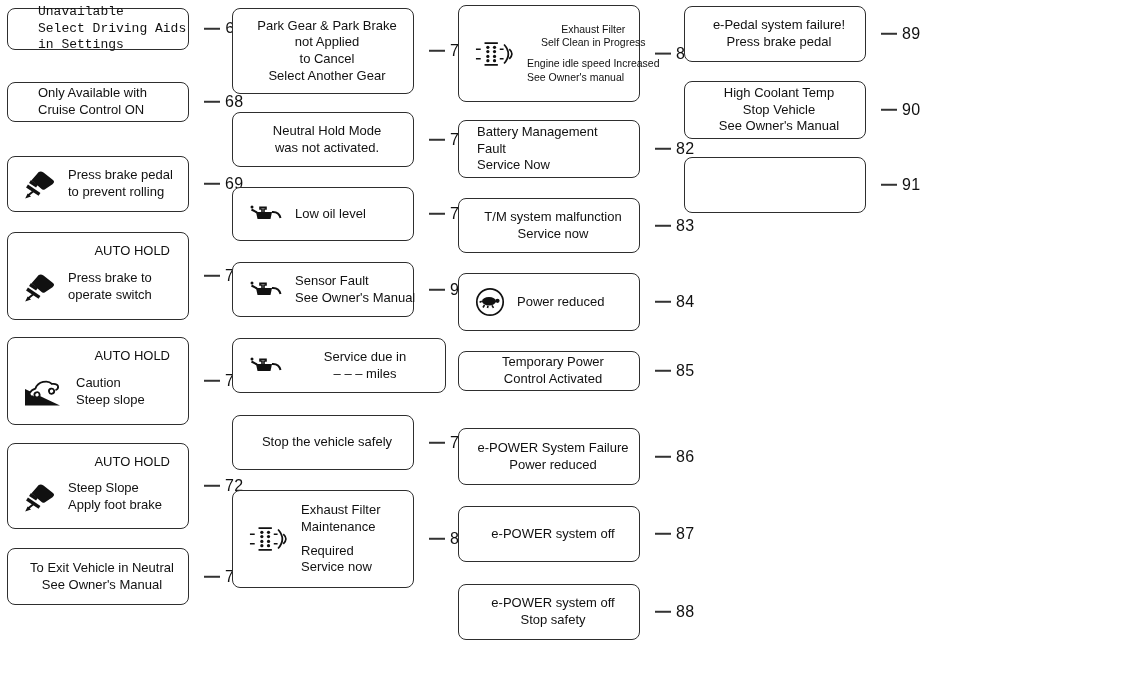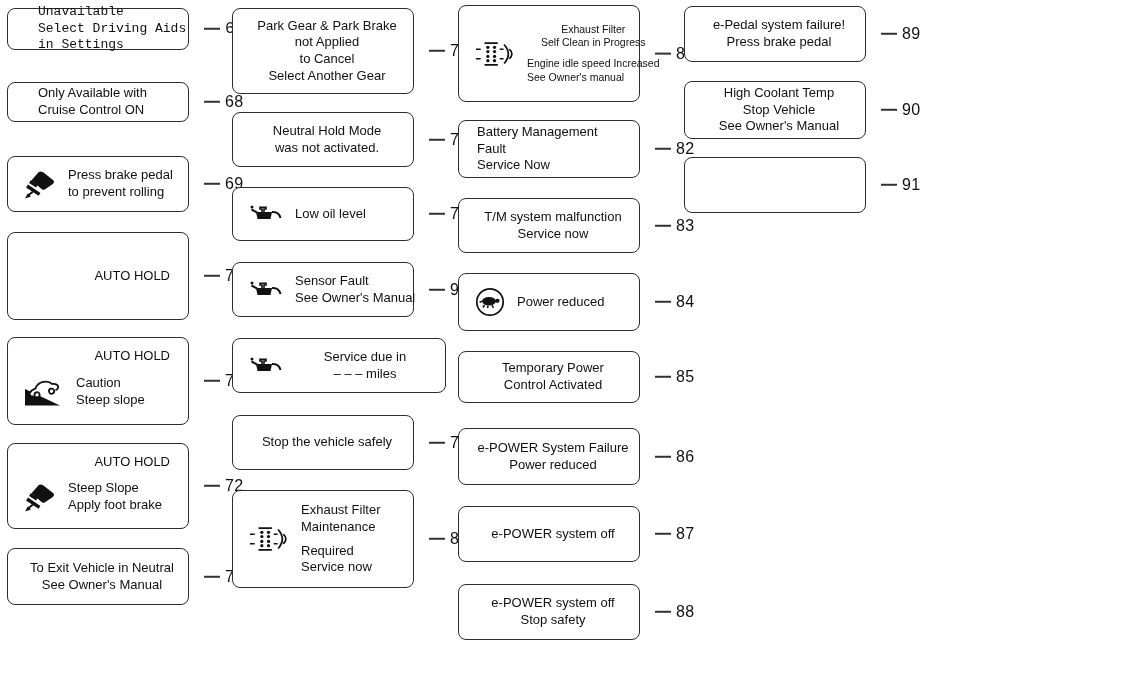--- a/index.html
+++ b/index.html
@@ -79,20 +79,37 @@
           </div>
         </div>
       </div>
       <div class="tag">
         <span class="tagline"></span>
         <span class="num">69</span>
       </div>
     </div>
     <div class="msgbox" style="left: 7px; top: 232px; width: 182px; height: 88px;">
       <div class="hdr">AUTO HOLD</div>
+      <div class="row">
+        <span class="icon">
+          <svg width="32" height="30" viewBox="0 0 32 30">
+            <path d="M13 5 Q15.5 1 19.5 3.5 L29 11 Q31.3 13 28.5 15.2 L21 20.2 Q19 21.6 17 19.6 L7.5 11.2 Z" fill="currentColor"></path>
+            <path d="M3 17 L15.5 25.4" stroke="currentColor" stroke-width="3.4" fill="none"></path>
+            <path d="M6 12.5 L13 17.2" stroke="currentColor" stroke-width="3.4" fill="none"></path>
+            <path d="M9 22.5 L4 26.6" stroke="currentColor" stroke-width="2" fill="none"></path>
+            <polygon points="1.2,29.4 7,27.6 3.7,24.4" fill="currentColor"></polygon>
+          </svg>
+        </span>
+        <div class="blocks">
+          <div class="blk left">
+            <div class="line">Press brake to</div>
+            <div class="line">operate switch</div>
+          </div>
+        </div>
+      </div>
       <div class="tag">
         <span class="tagline"></span>
         <span class="num">70</span>
       </div>
     </div>
     <div class="msgbox" style="left: 7px; top: 337px; width: 182px; height: 88px;">
       <div class="hdr">AUTO HOLD</div>
       <div class="row">
         <span class="icon">
           <svg width="40" height="31" viewBox="0 0 40 31">
@@ -380,21 +397,21 @@
           <div class="blk left">
             <div class="line">Power reduced</div>
           </div>
         </div>
       </div>
       <div class="tag">
         <span class="tagline"></span>
         <span class="num">84</span>
       </div>
     </div>
-    <div class="msgbox" style="left: 458px; top: 351px; width: 182px; height: 52px;">
+    <div class="msgbox" style="left: 458px; top: 351px; width: 182px; height: 40px;">
       <div class="row">
         <div class="blocks">
           <div class="blk center">
             <div class="line">Temporary Power</div>
             <div class="line">Control Activated</div>
           </div>
         </div>
       </div>
       <div class="tag">
         <span class="tagline"></span>

